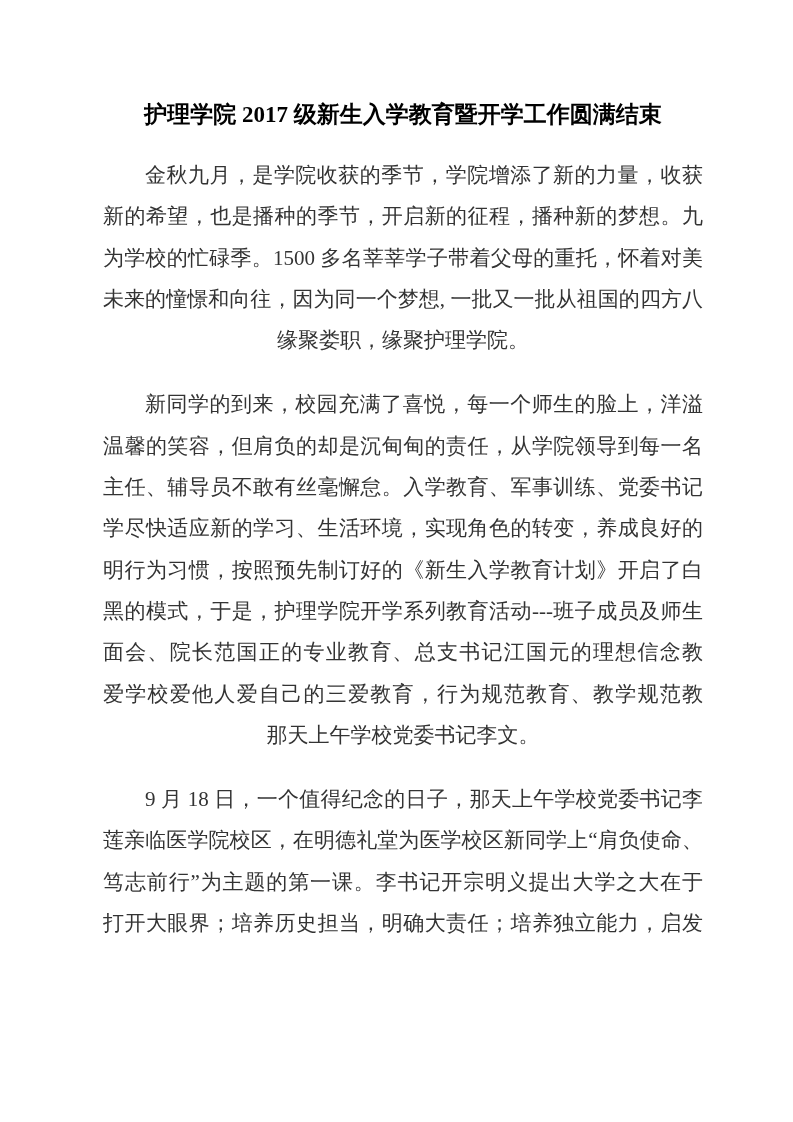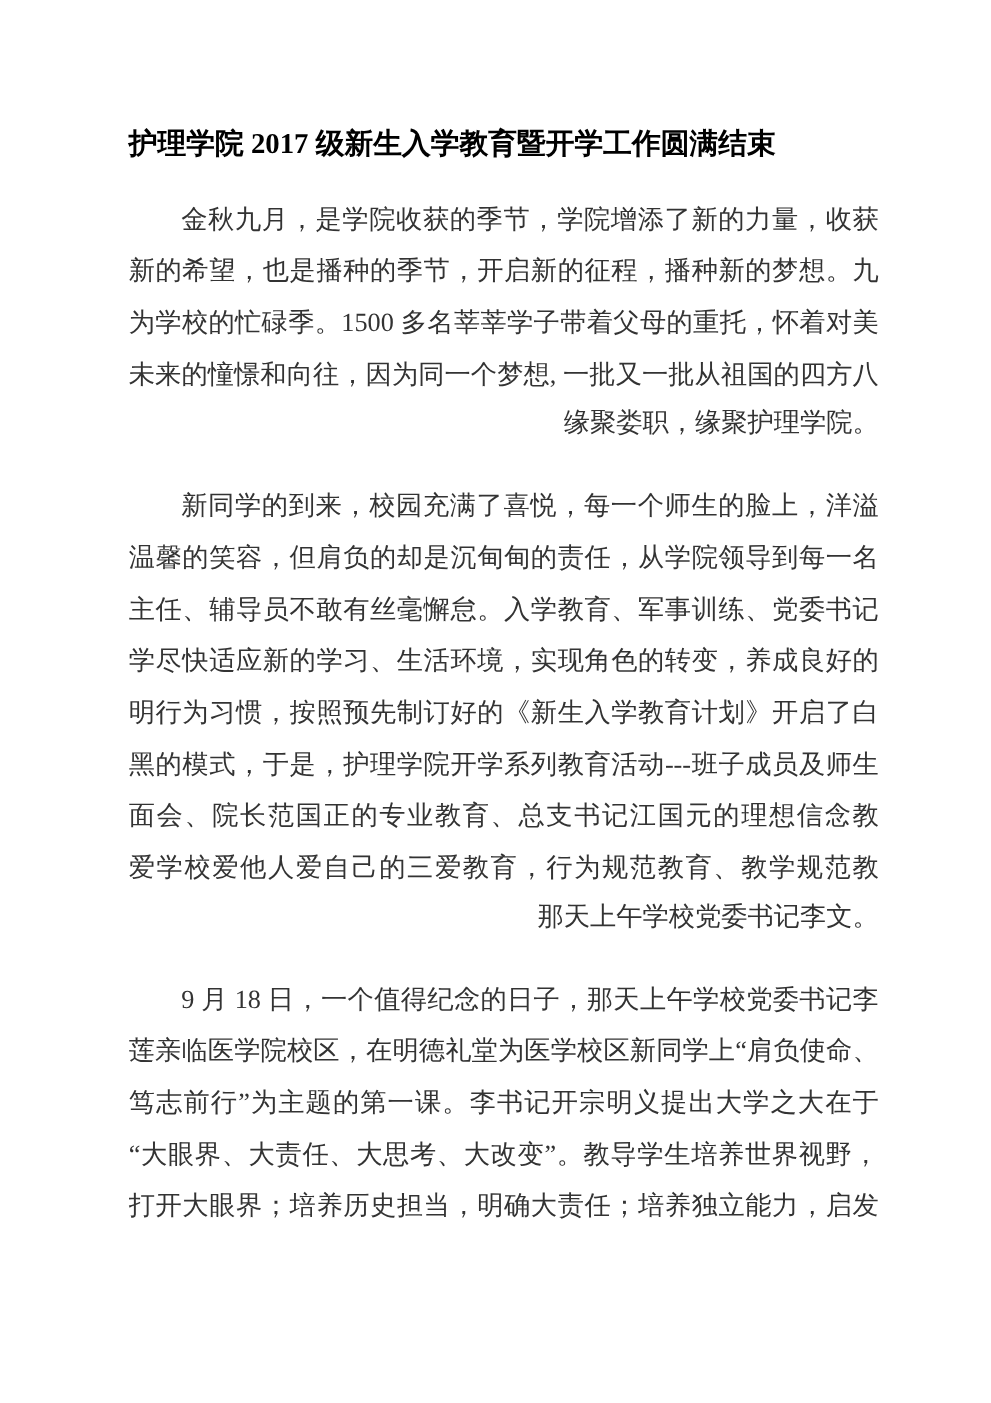--- a/index.html
+++ b/index.html
@@ -12,35 +12,36 @@
     padding: 96px 90px 0 103px;
     font-family: "Liberation Serif", "DejaVu Serif", serif;
     color: #333333;
     overflow: hidden;
   }
   .title {
     margin: 0 0 21px 0;
     font-size: 23px;
     line-height: 38px;
     font-weight: 700;
+    text-align: center;
     color: #000000;
     white-space: nowrap;
   }
   .para { margin: 0 0 23px 0; }
   .para:last-child { margin-bottom: 0; }
   .line {
     font-size: 21px;
     line-height: 41.3px;
     height: 41.3px;
     text-align: justify;
     text-align-last: justify;
     overflow: hidden;
   }
   .line.indent { text-indent: 42px; }
-  .line.plain { text-align: right; text-align-last: auto; font-family: Liberation Mono, monospace; }
+  .line.plain { text-align: center; text-align-last: auto; }
 </style>
 </head>
 <body>
 
 <div class="page">
 
   <h1 class="title">护理学院 2017 级新生入学教育暨开学工作圆满结束</h1>
 
   <div class="para">
     <div class="line indent">金秋九月，是学院收获的季节，学院增添了新的力量，收获了</div>
@@ -59,17 +60,16 @@
     <div class="line">黑的模式，于是，护理学院开学系列教育活动---班子成员及师生见</div>
     <div class="line">面会、院长范国正的专业教育、总支书记江国元的理想信念教育、</div>
     <div class="line">爱学校爱他人爱自己的三爱教育，行为规范教育、教学规范教育、</div>
     <div class="line plain">那天上午学校党委书记李文。</div>
   </div>
 
   <div class="para">
     <div class="line indent">9 月 18 日，一个值得纪念的日子，那天上午学校党委书记李文</div>
     <div class="line">莲亲临医学院校区，在明德礼堂为医学校区新同学上“肩负使命、</div>
     <div class="line">笃志前行”为主题的第一课。李书记开宗明义提出大学之大在于</div>
-    <div class="line">“大眼界、大责任、大思考、大改变”。教导学生培养世界视野，</div>
     <div class="line">打开大眼界；培养历史担当，明确大责任；培养独立能力，启发大</div>
   </div>
 
 </div>
 
 </body></html>

